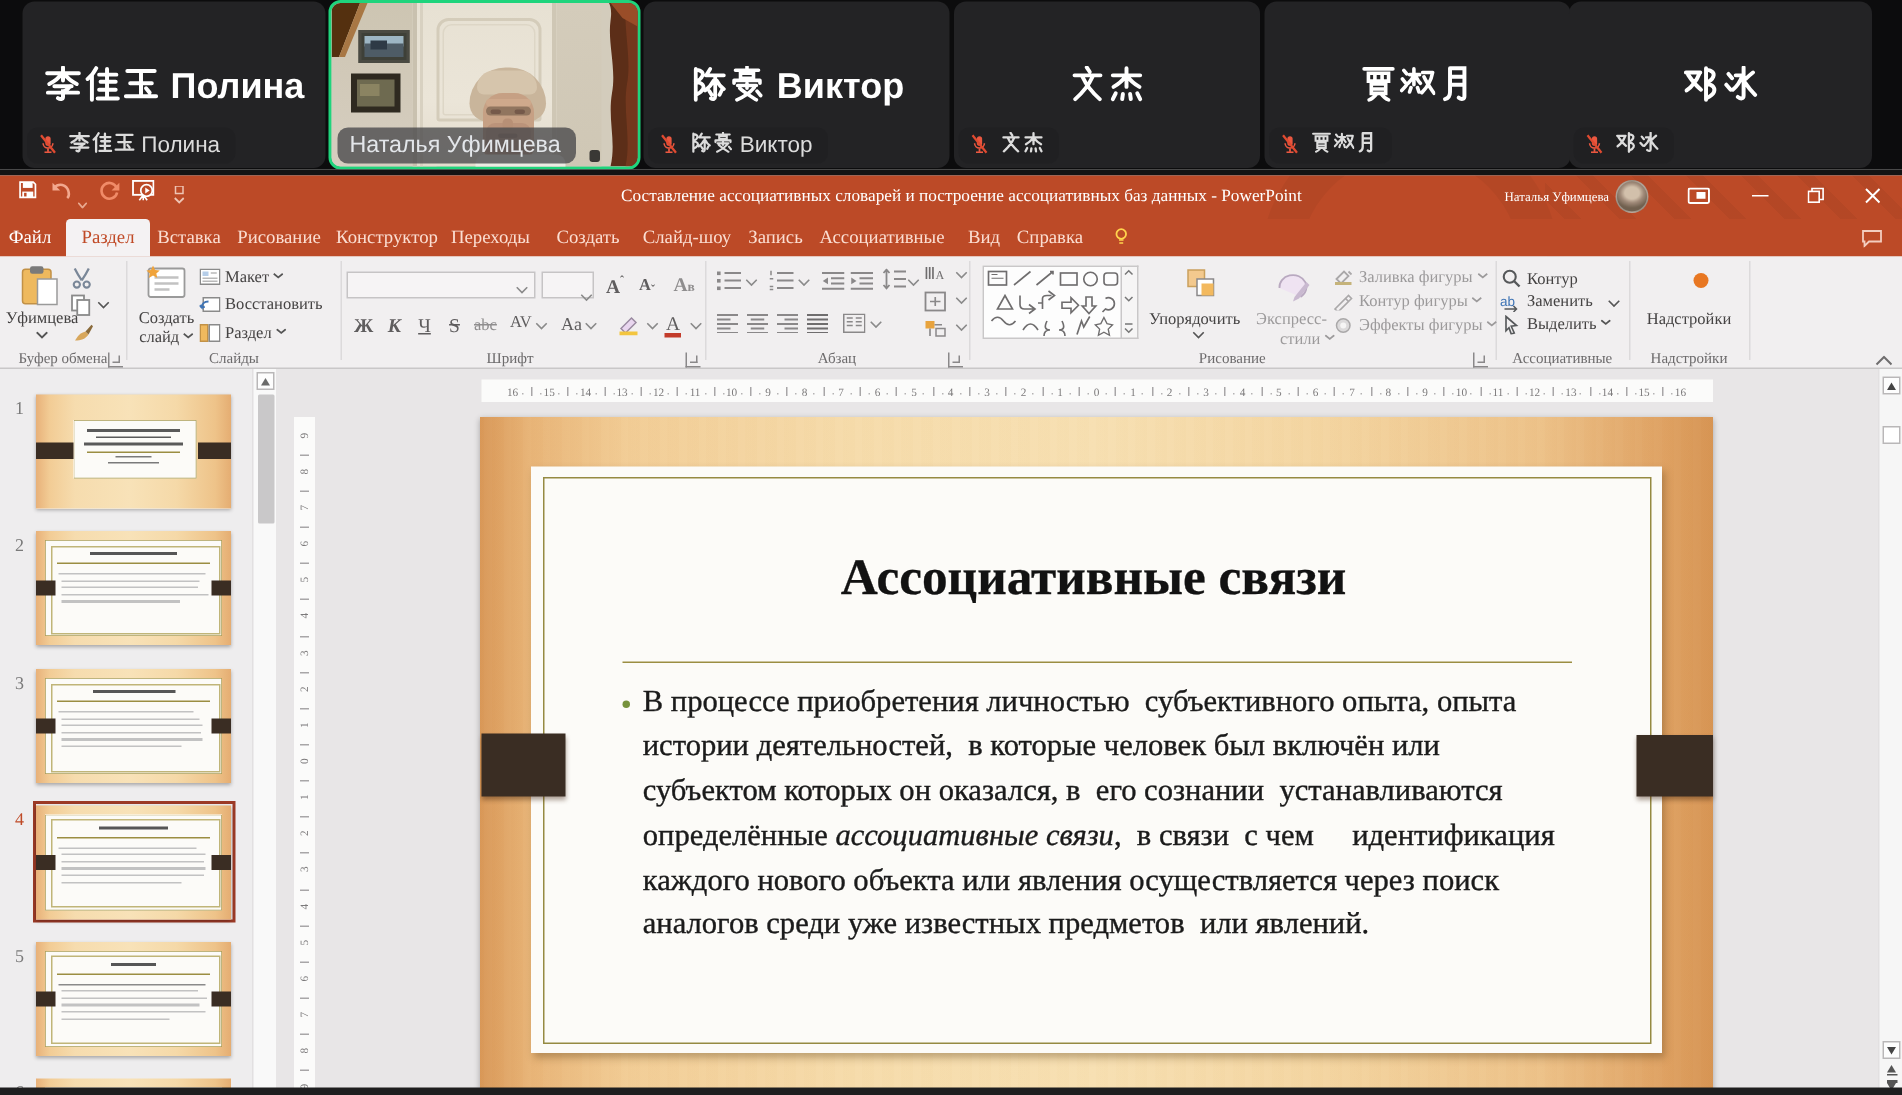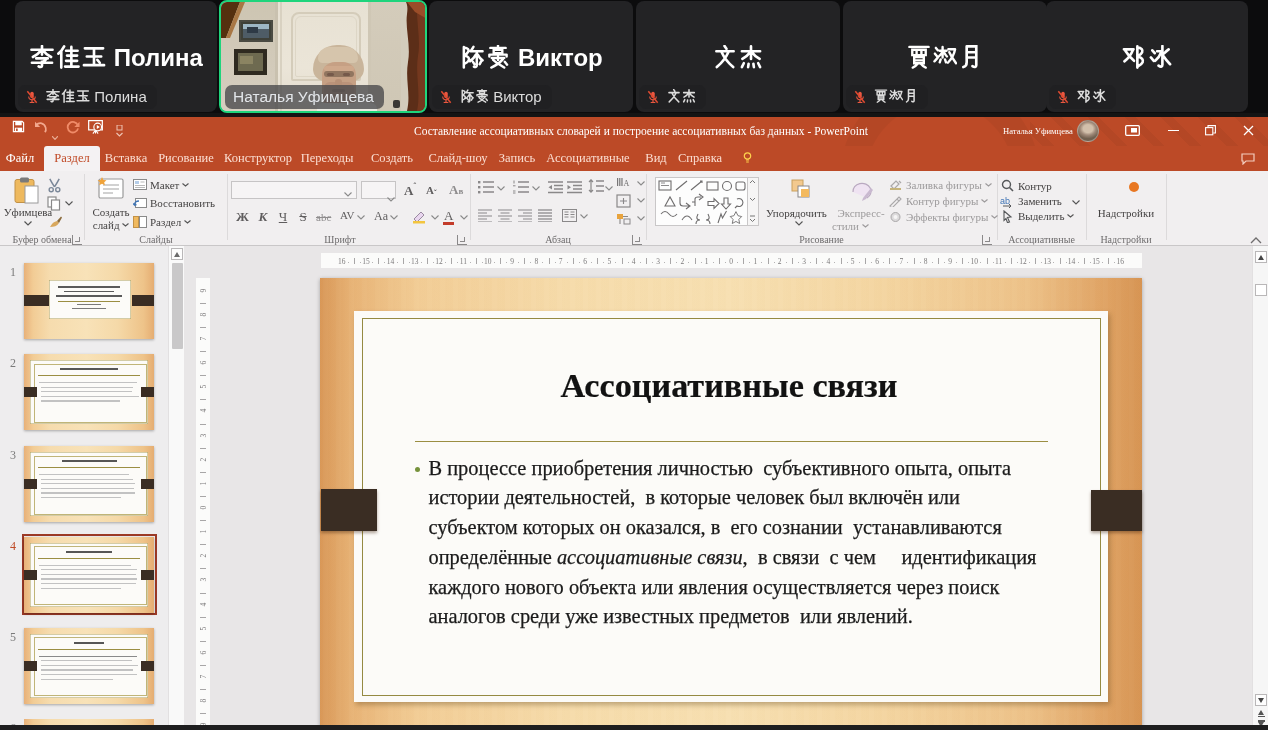--- a/index.html
+++ b/index.html
@@ -526,21 +526,21 @@
       </svg>
   <div class="ritext" style="left:766px;top:36px;">Упорядочить</div>
   <svg class="abs" style="left:795px;top:50px" width="8" height="5">
         <path d="M0.5 0.5 L4 4 L7.5 0.5" fill="none" stroke="#555" stroke-width="1.1"></path>
       </svg>
   <svg class="abs" style="left:849px;top:7px" width="26" height="26" viewBox="0 0 26 26">
         <path d="M4 14 a9 8 0 1 1 14 6" fill="#efe3f2" stroke="#b9a9c0" stroke-width="1.2"></path>
         <path d="M14 20 L22 10 L24 12 L17 21 L13 23 Z" fill="#c9b9d0"></path>
       </svg>
   <div class="ritext dis" style="left:836px;top:36px;width:58px;text-align:center;left:832px;">Экспресс-</div>
-  <div class="ritext dis" style="left:832px;top:49px;width:58px;text-align:left;">стили <svg class="chv" width="7" height="4">
+  <div class="ritext dis" style="left:832px;top:49px;width:58px;text-align:right;">стили <svg class="chv" width="7" height="4">
           <path d="M0.5 0.5 L3.5 3 L6.5 0.5" fill="none" stroke="#9c9a9b" stroke-width="1.1"></path>
         </svg></div>
   <svg class="abs" style="left:889px;top:8px" width="13" height="12" viewBox="0 0 13 12">
         <path d="M2 7 L7 2 l3 3 -5 5 Z" fill="none" stroke="#aaa8a9" stroke-width="1.2"></path>
         <path d="M10 2 l2 2" stroke="#aaa8a9" stroke-width="1.2"></path>
         <path d="M1 10 h11" stroke="#c5b37a" stroke-width="2"></path>
       </svg>
   <div class="ritext dis" style="left:906px;top:8px;">Заливка фигуры <svg class="chv" width="7" height="4">
           <path d="M0.5 0.5 L3.5 3 L6.5 0.5" fill="none" stroke="#9c9a9b" stroke-width="1.1"></path>
         </svg></div>

